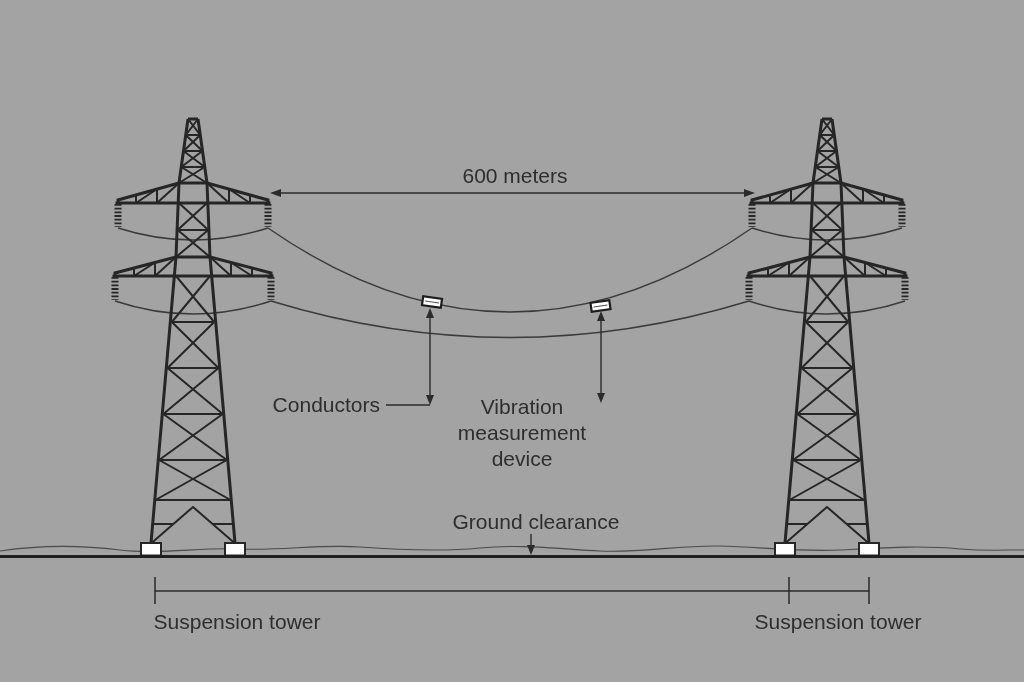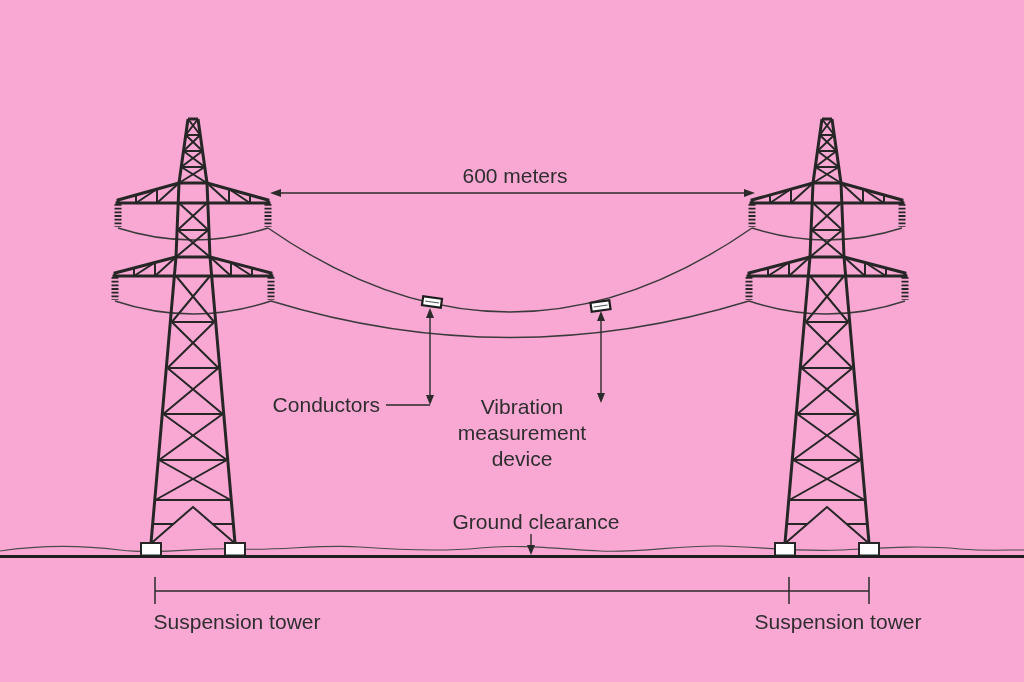--- a/index.html
+++ b/index.html
@@ -1,19 +1,19 @@
 <!DOCTYPE html>
 <html><head>
 <meta charset="utf-8">
 <style>
   html,body{margin:0;padding:0;background:#e8e8e8;}
   #page{
     position:relative;
     width:1024px;height:682px;
-    background:#f9a8d4;
+    background:#a3a3a3;
     overflow:hidden;
     font-family:"Liberation Sans", sans-serif;
   }
   svg{display:block;}
   .chord{stroke:#262626;stroke-width:3;fill:none;stroke-linecap:butt;}
   .lattice{stroke:#262626;stroke-width:2;fill:none;stroke-linecap:butt;}
   .insulator{stroke:#262626;stroke-width:7;fill:none;stroke-dasharray:1.8 1.9;}
   .footing{fill:#ffffff;stroke:#262626;stroke-width:2;}
   .wire{stroke:#3a3a3a;stroke-width:1.4;fill:none;}
   .terrain{stroke:#4a4a4a;stroke-width:1.1;fill:none;}

